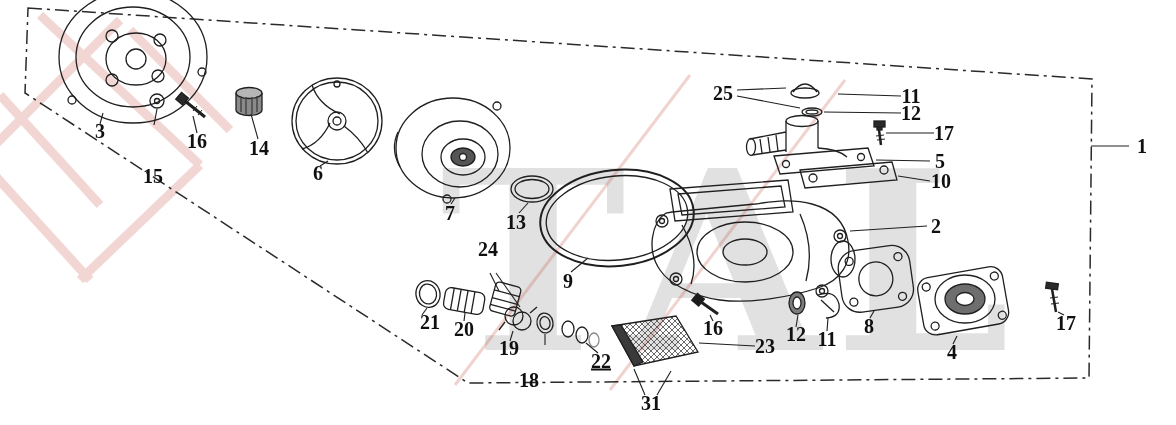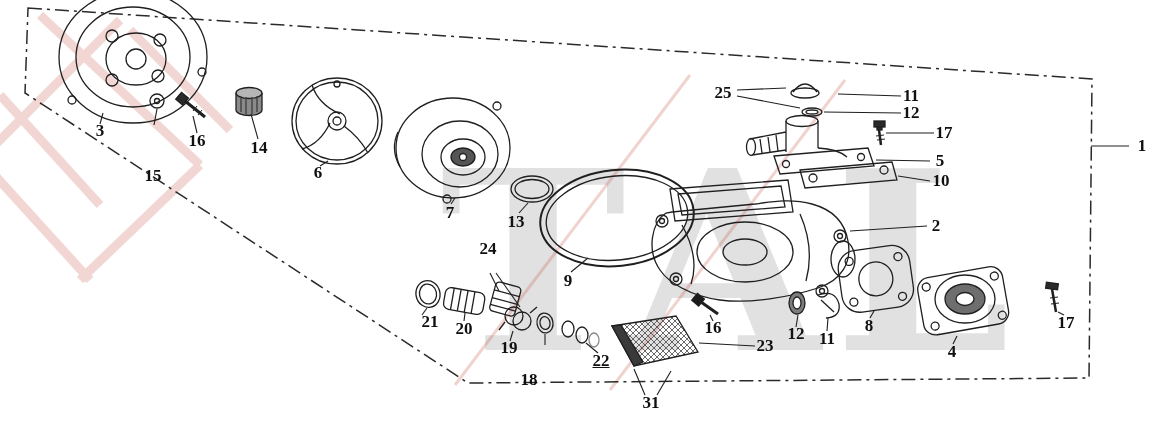--- a/index.html
+++ b/index.html
@@ -11,21 +11,21 @@
     overflow: hidden;
     font-family: "Liberation Sans", sans-serif;
   }
   svg.art { position: absolute; left: 0; top: 0; }
   .callout-layer { position: absolute; left: 0; top: 0; width: 100%; height: 100%; pointer-events: none; }
   .callout {
     position: absolute;
     transform: translate(-50%, -50%);
     font-family: "Liberation Serif", serif;
     font-weight: 700;
-    font-size: 17px;
+    font-size: 20px;
     color: #101010;
     white-space: nowrap;
   }
 </style>
 </head>
 <body>
 
 <div class="stage">
 
   <svg class="art" width="1176" height="425" viewBox="0 0 1176 425">

